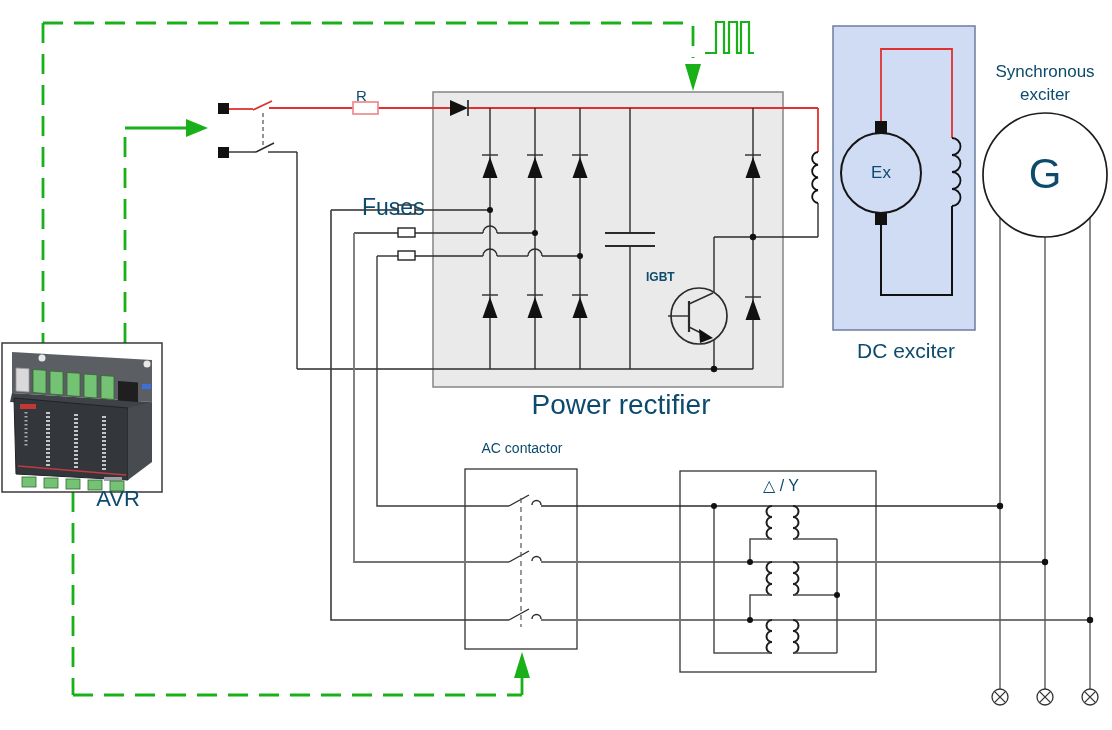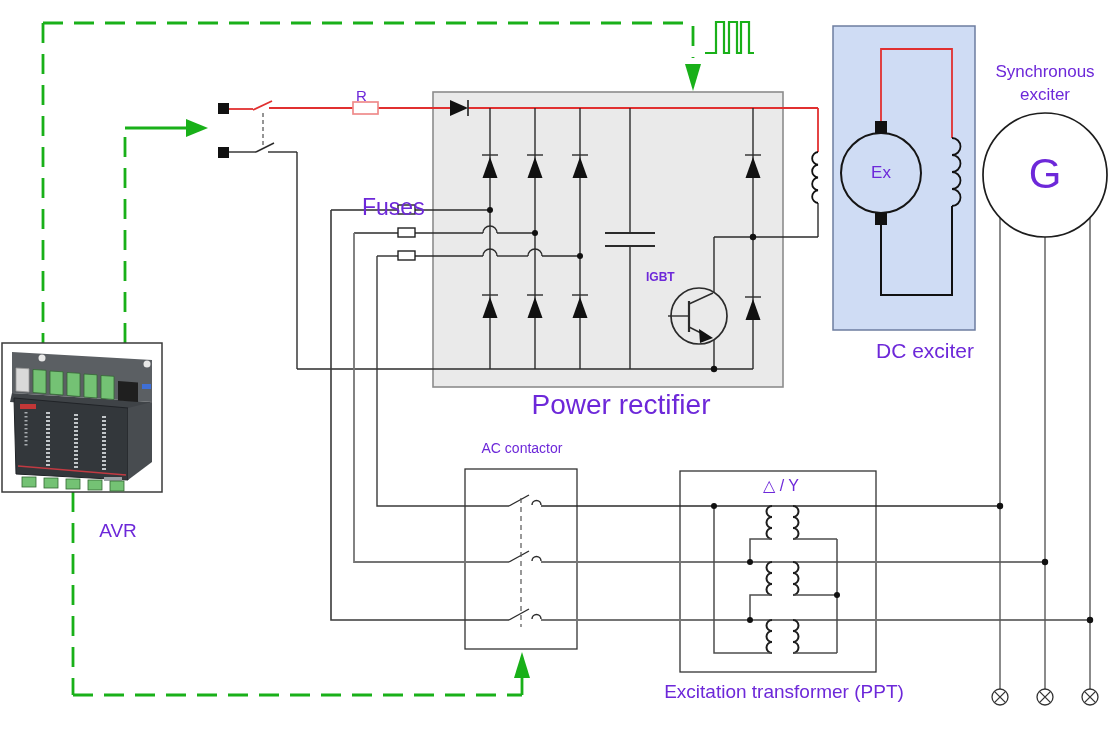--- a/index.html
+++ b/index.html
@@ -2,34 +2,34 @@
 <html><head>
 <meta charset="utf-8">
 <style>
   html,body{margin:0;padding:0;background:#fff;}
   #stage{
     position:relative;width:1112px;height:730px;background:#ffffff;
     font-family:"Liberation Sans", sans-serif;overflow:hidden;
   }
   #stage svg{position:absolute;left:0;top:0;}
   .lbl{
-    position:absolute;color:#6d28d9;white-space:nowrap;
+    position:absolute;color:#0c4a6e;white-space:nowrap;
     font-family:"Liberation Sans", sans-serif;
   }
   .center{transform:translateX(-50%);}
   .mid{transform:translate(-50%,-50%);}
   .lbl-field{left:187px;top:165px;font-size:22px;line-height:32px;}
   .lbl-fuses{left:362px;top:194px;font-size:23px;}
   .lbl-r{left:356px;top:87px;font-size:15px;}
   .lbl-rect{left:621px;top:389px;font-size:28px;}
   .lbl-igbt{left:646px;top:270px;font-size:12px;font-weight:bold;}
-  .lbl-exciter{left:906px;top:339px;font-size:21px;margin-left:19px;}
+  .lbl-exciter{left:906px;top:339px;font-size:21px;}
   .lbl-contactor{left:522px;top:440px;font-size:14px;}
   .lbl-ppt{left:784px;top:681px;font-size:19px;}
-  .lbl-avr{left:118px;top:520px;font-size:19px;}
+  .lbl-avr{left:118px;top:486px;font-size:22px;}
   .lbl-dy{left:781px;top:476px;font-size:16px;}
   .lbl-sync{left:1045px;top:60px;font-size:17px;line-height:23px;text-align:center;}
   .lbl-ex{left:881px;top:173px;font-size:17px;}
   .lbl-g{left:1045px;top:174px;font-size:42px;}
 </style>
 </head>
 <body>
 
 <div id="stage">
 
@@ -281,21 +281,20 @@
     <rect x="110" y="481" width="14" height="10" fill="#74c274" stroke="#336633" stroke-width="0.8"></rect>
   </g>
 </svg>
 
   <div class="lbl lbl-fuses">Fuses</div>
   <div class="lbl lbl-r">R</div>
   <div class="lbl lbl-rect center">Power rectifier</div>
   <div class="lbl lbl-igbt">IGBT</div>
   <div class="lbl lbl-exciter center">DC exciter</div>
   <div class="lbl lbl-contactor center">AC contactor</div>
-  <div class="lbl lbl-ppt center">Excitation transformer (PPT)</div>
   <div class="lbl lbl-avr center">AVR</div>
   <div class="lbl lbl-dy center">△ / Y</div>
   <div class="lbl lbl-sync center">
     <div>Synchronous</div>
     <div>exciter</div>
   </div>
   <div class="lbl lbl-ex mid">Ex</div>
   <div class="lbl lbl-g mid">G</div>
 </div>
 

